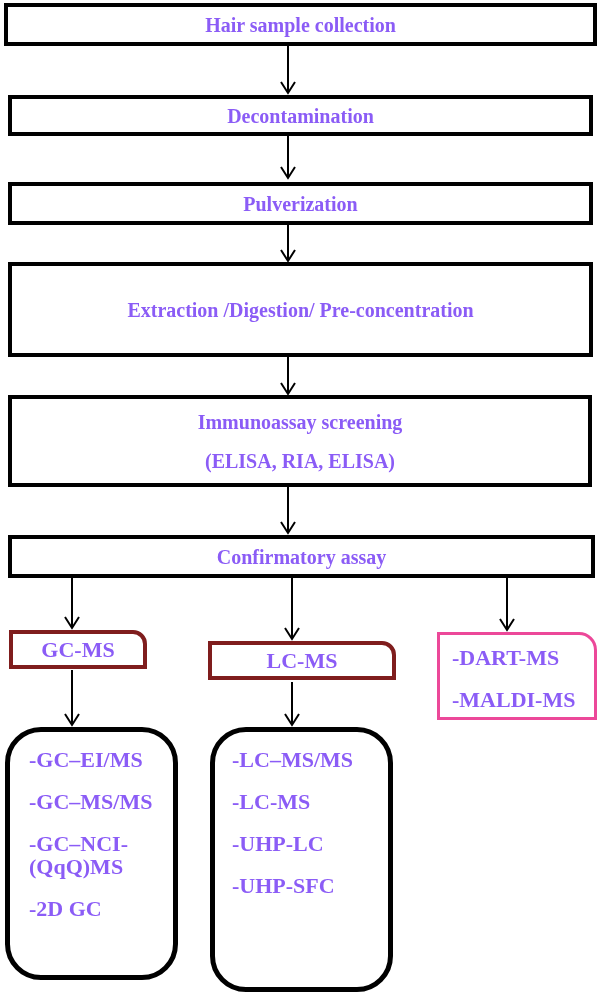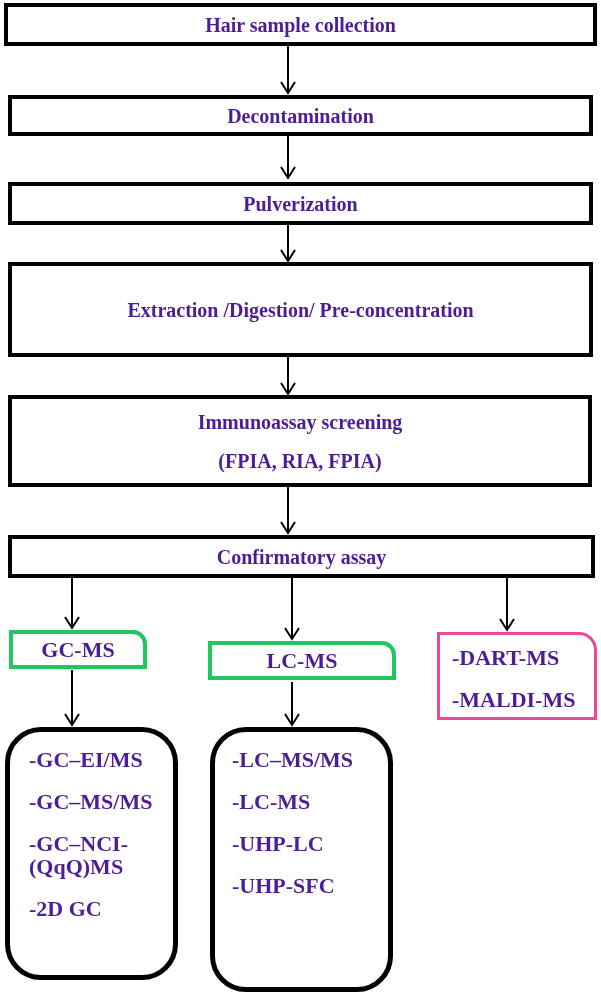--- a/index.html
+++ b/index.html
@@ -4,21 +4,21 @@
 <style>
   * { margin: 0; padding: 0; box-sizing: border-box; }
   html, body { background: #ffffff; }
   #canvas {
     position: relative;
     width: 601px;
     height: 996px;
     background: #ffffff;
     font-family: "Liberation Serif", serif;
     font-weight: bold;
-    color: #4c1d95;
+    color: #8b5cf6;
     overflow: hidden;
   }
   
   .node {
     position: absolute;
     border: 4px solid #000;
     background: #fff;
     display: flex;
     flex-direction: column;
     align-items: center;
@@ -26,21 +26,21 @@
     text-align: center;
   }
   .node .label { font-size: 20px; line-height: 24px; }
   .node.two-line .label { font-size: 20px; }
   .node-extraction { row-gap: 9px; }
   .node-immunoassay { row-gap: 15px; }
 
   
   .branch {
     position: absolute;
-    border: 4px solid #22c55e;
+    border: 4px solid #7f1d1d;
     background: #fff;
     display: flex;
     align-items: center;
     justify-content: center;
     border-top-right-radius: 14px;
   }
   .branch .label { font-size: 22px; }
 
   
   .dart-box {
@@ -92,21 +92,21 @@
   <div class="node" style="left:8px; top:182px; width:585px; height:43px;">
     <div class="label">Pulverization</div>
   </div>
 
   <div class="node two-line node-extraction" style="left:8px; top:262px; width:585px; height:95px;">
     <div class="label">Extraction /Digestion/ Pre-concentration</div>
   </div>
 
   <div class="node two-line node-immunoassay" style="left:8px; top:395px; width:584px; height:92px;">
     <div class="label">Immunoassay screening</div>
-    <div class="label">(FPIA, RIA, FPIA)</div>
+    <div class="label">(ELISA, RIA, ELISA)</div>
   </div>
 
   <div class="node" style="left:8px; top:535px; width:587px; height:43px;">
     <div class="label">Confirmatory assay</div>
   </div>
 
   <div class="branch" style="left:9px; top:630px; width:138px; height:39px;">
     <div class="label">GC-MS</div>
   </div>
 

